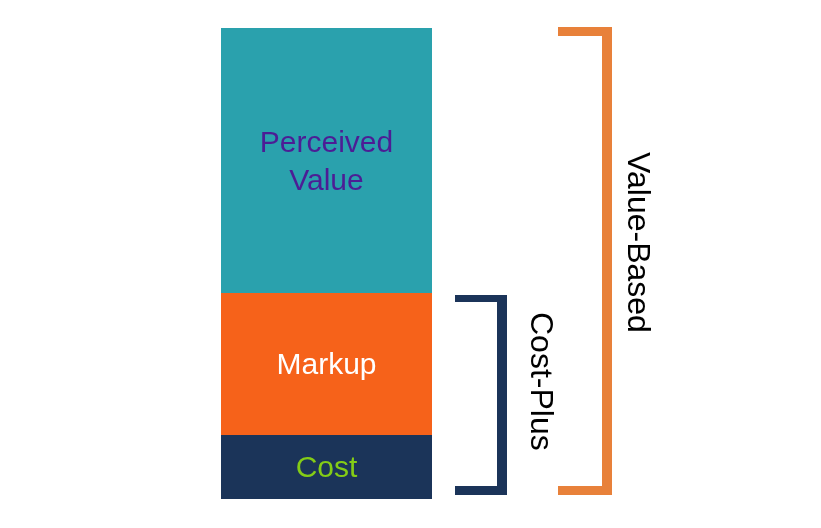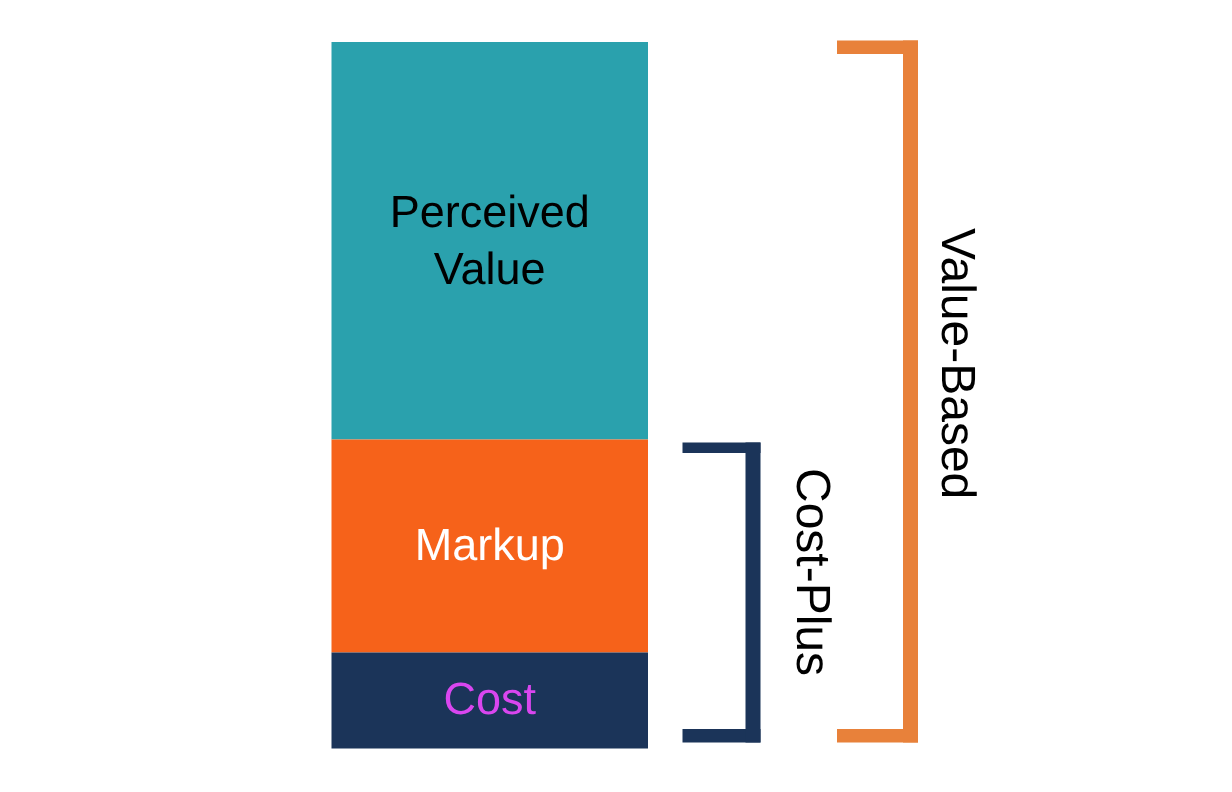--- a/index.html
+++ b/index.html
@@ -87,27 +87,27 @@
     height: 192px;
   }
 </style>
 </head>
 <body>
 
 <div class="canvas">
 
   <div class="bar">
     <div class="seg seg-perceived" style="background-color: rgb(42, 161, 173);">
-      <span class="seg-label" style="color: #000000;">Perceived Value</span>
+      <span class="seg-label" style="color: #4c1d95;">Perceived Value</span>
     </div>
     <div class="seg seg-markup" style="background-color: rgb(246, 98, 26); align-items: center;">
       <span class="seg-label" style="color: rgb(255, 255, 255);">Markup</span>
     </div>
     <div class="seg seg-cost" style="background-color: rgb(27, 52, 89);">
-      <span class="seg-label" style="color: #d946ef;">Cost</span>
+      <span class="seg-label" style="color: #84cc16;">Cost</span>
     </div>
   </div>
 
   <div class="bracket bracket-costplus" style="border-color: rgb(27, 52, 89);"></div>
 
   <div class="bracket bracket-valuebased" style="border-color: rgb(232, 129, 58);"></div>
 
   <div class="vlabel vlabel-costplus" style="color: rgb(0, 0, 0);">Cost-Plus</div>
 
   <div class="vlabel vlabel-valuebased" style="color: rgb(0, 0, 0);">Value-Based</div>

